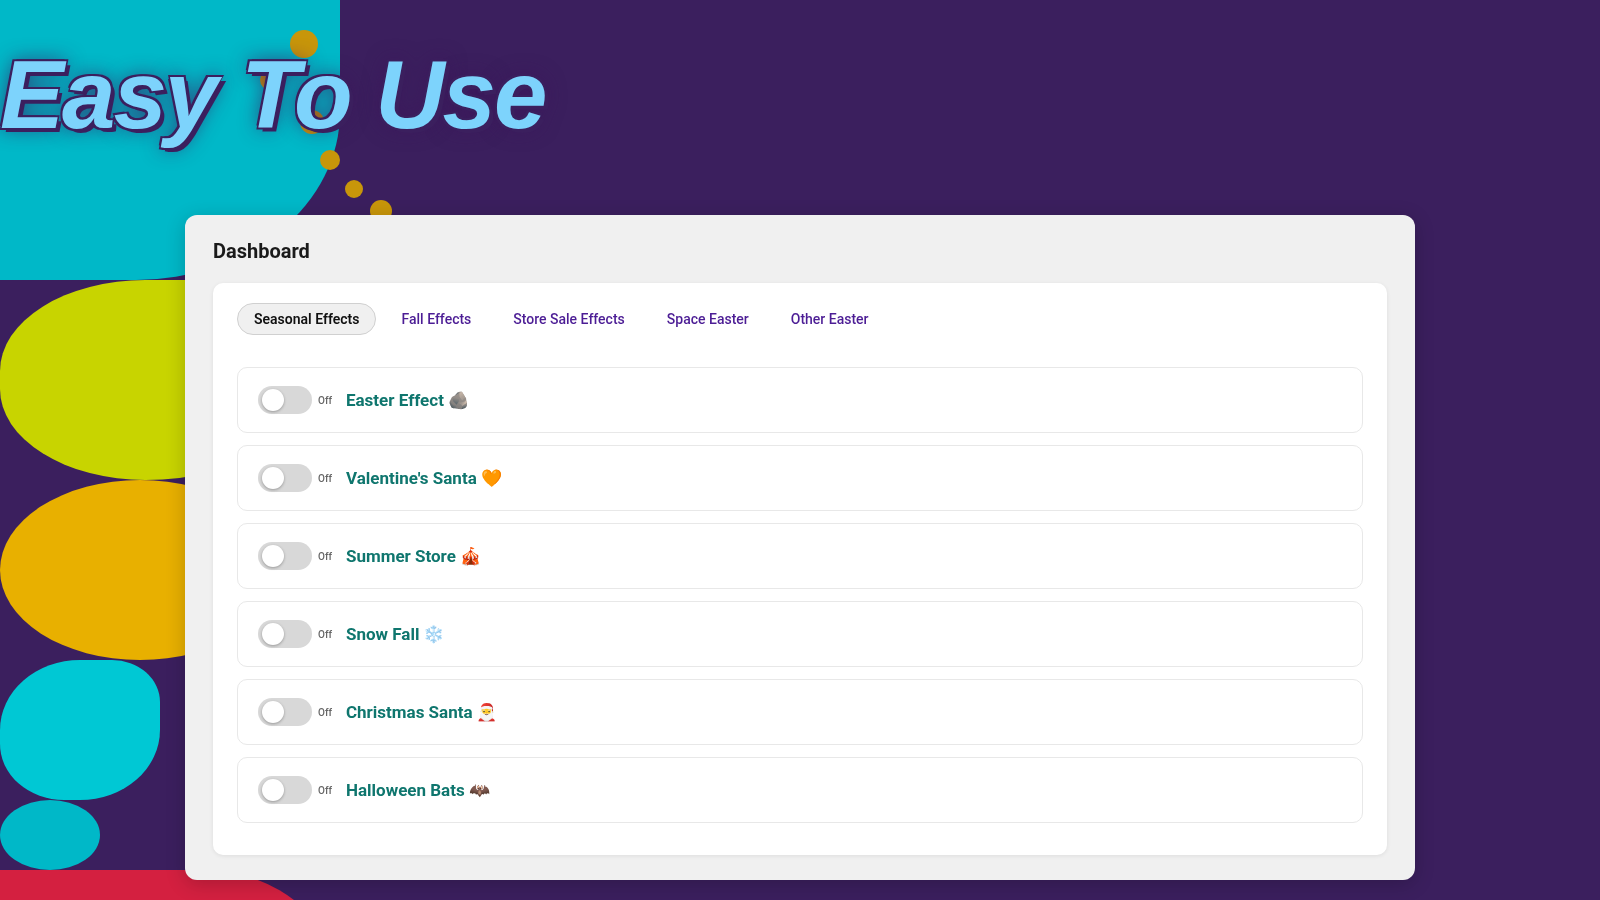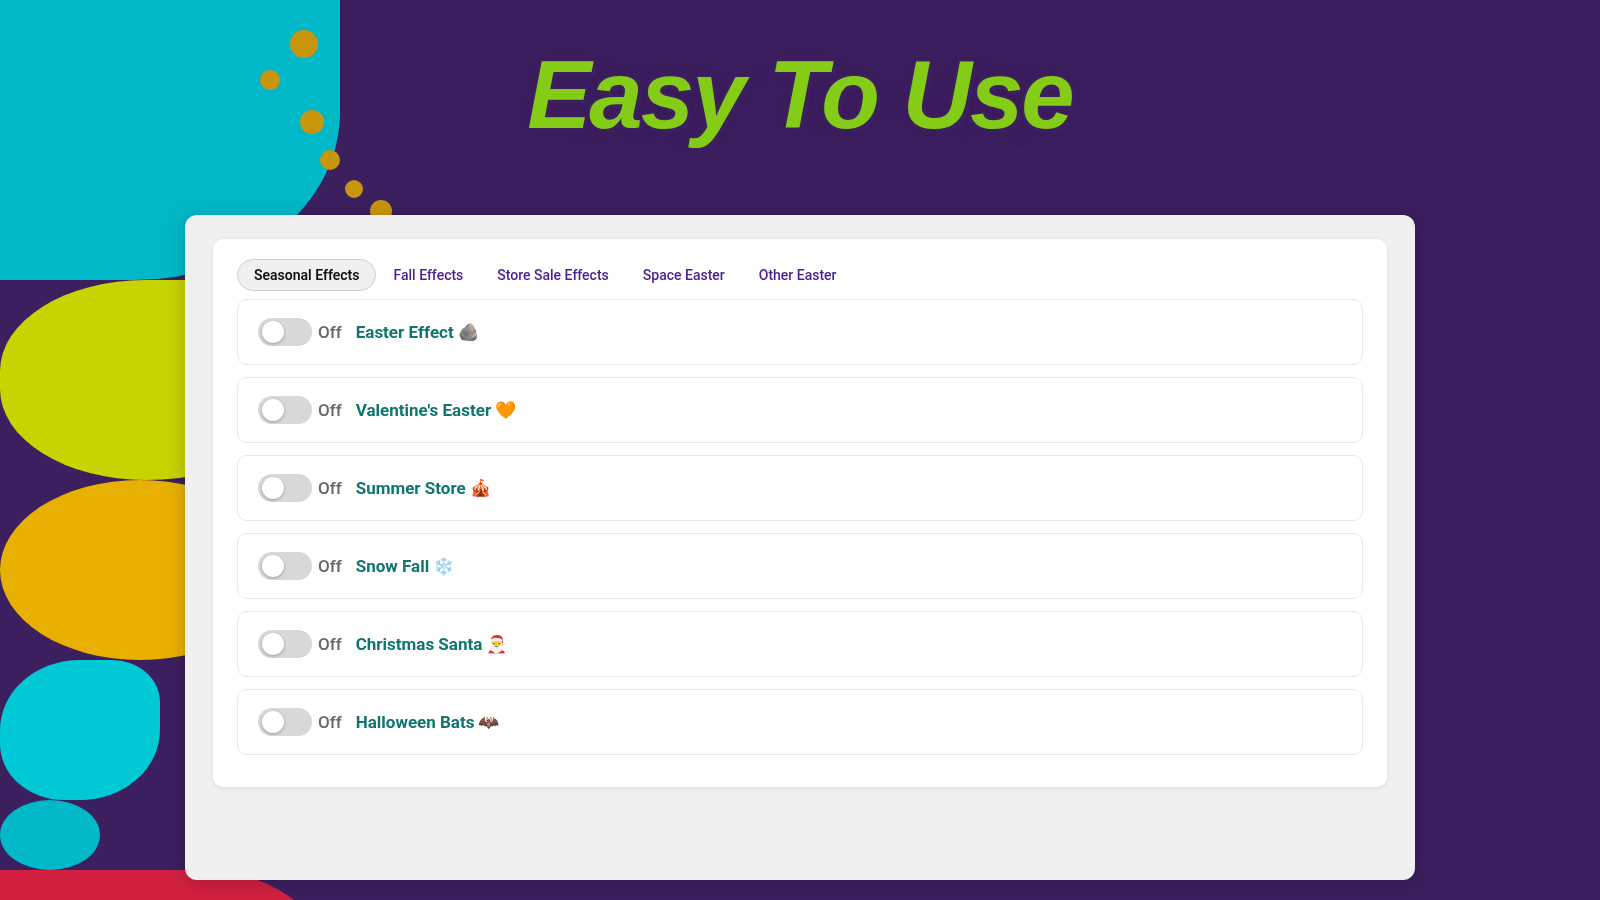--- a/index.html
+++ b/index.html
@@ -80,24 +80,24 @@
     .coin-4 { width: 20px; height: 20px; top: 150px; left: 320px; background: #c8960a; border-radius: 50%; }
     .coin-5 { width: 18px; height: 18px; top: 180px; left: 345px; background: #c8960a; border-radius: 50%; }
     .coin-6 { width: 22px; height: 22px; top: 200px; left: 370px; background: #c8960a; border-radius: 50%; }
 
     
     .header-title {
       position: absolute;
       top: 40px;
       left: 0;
       right: 0;
-      text-align: center;
+      text-align: left;
       font-size: 96px;
       font-weight: 900;
-      color: #84cc16;
+      color: #7dd3fc;
       font-style: italic;
       font-family: 'Arial Black', 'Impact', sans-serif;
       text-shadow:
         4px 4px 0px #3b1f5e,
         -2px -2px 0px #3b1f5e,
         2px -2px 0px #3b1f5e,
         -2px 2px 0px #3b1f5e,
         0 0 20px rgba(60, 20, 90, 0.8);
       z-index: 1;
       letter-spacing: -2px;
@@ -128,22 +128,22 @@
     .inner-card {
       background: #ffffff;
       border-radius: 10px;
       padding: 20px 24px;
       box-shadow: 0 1px 4px rgba(0,0,0,0.08);
     }
 
     
     .tabs-row {
       display: flex;
-      gap: 0;
-      margin-bottom: 8px;
+      gap: 8px;
+      margin-bottom: 32px;
       flex-wrap: wrap;
       align-items: center;
     }
 
     .tab {
       padding: 7px 16px;
       border-radius: 20px;
       font-size: 14px;
       cursor: pointer;
       border: 1px solid transparent;
@@ -189,21 +189,21 @@
 
     .toggle-thumb {
       width: 22px;
       height: 22px;
       background: #ffffff;
       border-radius: 50%;
       box-shadow: 0 1px 3px rgba(0,0,0,0.3);
     }
 
     .toggle-label {
-      font-size: 17px;
+      font-size: 10px;
       color: #666;
       margin-left: 6px;
       font-weight: 500;
     }
 
     .toggle-wrapper {
       display: flex;
       align-items: center;
     }
   </style>
@@ -220,20 +220,21 @@
 <div class="coin coin-1"></div>
 <div class="coin coin-2"></div>
 <div class="coin coin-3"></div>
 <div class="coin coin-4"></div>
 <div class="coin coin-5"></div>
 <div class="coin coin-6"></div>
 
 <div class="header-title">Easy To Use</div>
 
 <div class="dashboard-panel">
+  <div class="dashboard-title">Dashboard</div>
 
   <div class="inner-card">
 
     <div class="tabs-row">
       <div class="tab active">Seasonal Effects</div>
       <div class="tab">Fall Effects</div>
       <div class="tab">Store Sale Effects</div>
       <div class="tab">Space Easter</div>
       <div class="tab">Other Easter</div>
     </div>
@@ -252,21 +253,21 @@
     </div>
 
     <div class="effect-row">
       <div class="toggle-wrapper">
         <div class="toggle-track">
           <div class="toggle-thumb"></div>
         </div>
         <span class="toggle-label">Off</span>
       </div>
       <span class="effect-label">
-        <span>Valentine's Easter</span>
+        <span>Valentine's Santa</span>
         <span> 🧡</span>
       </span>
     </div>
 
     <div class="effect-row">
       <div class="toggle-wrapper">
         <div class="toggle-track">
           <div class="toggle-thumb"></div>
         </div>
         <span class="toggle-label">Off</span>

